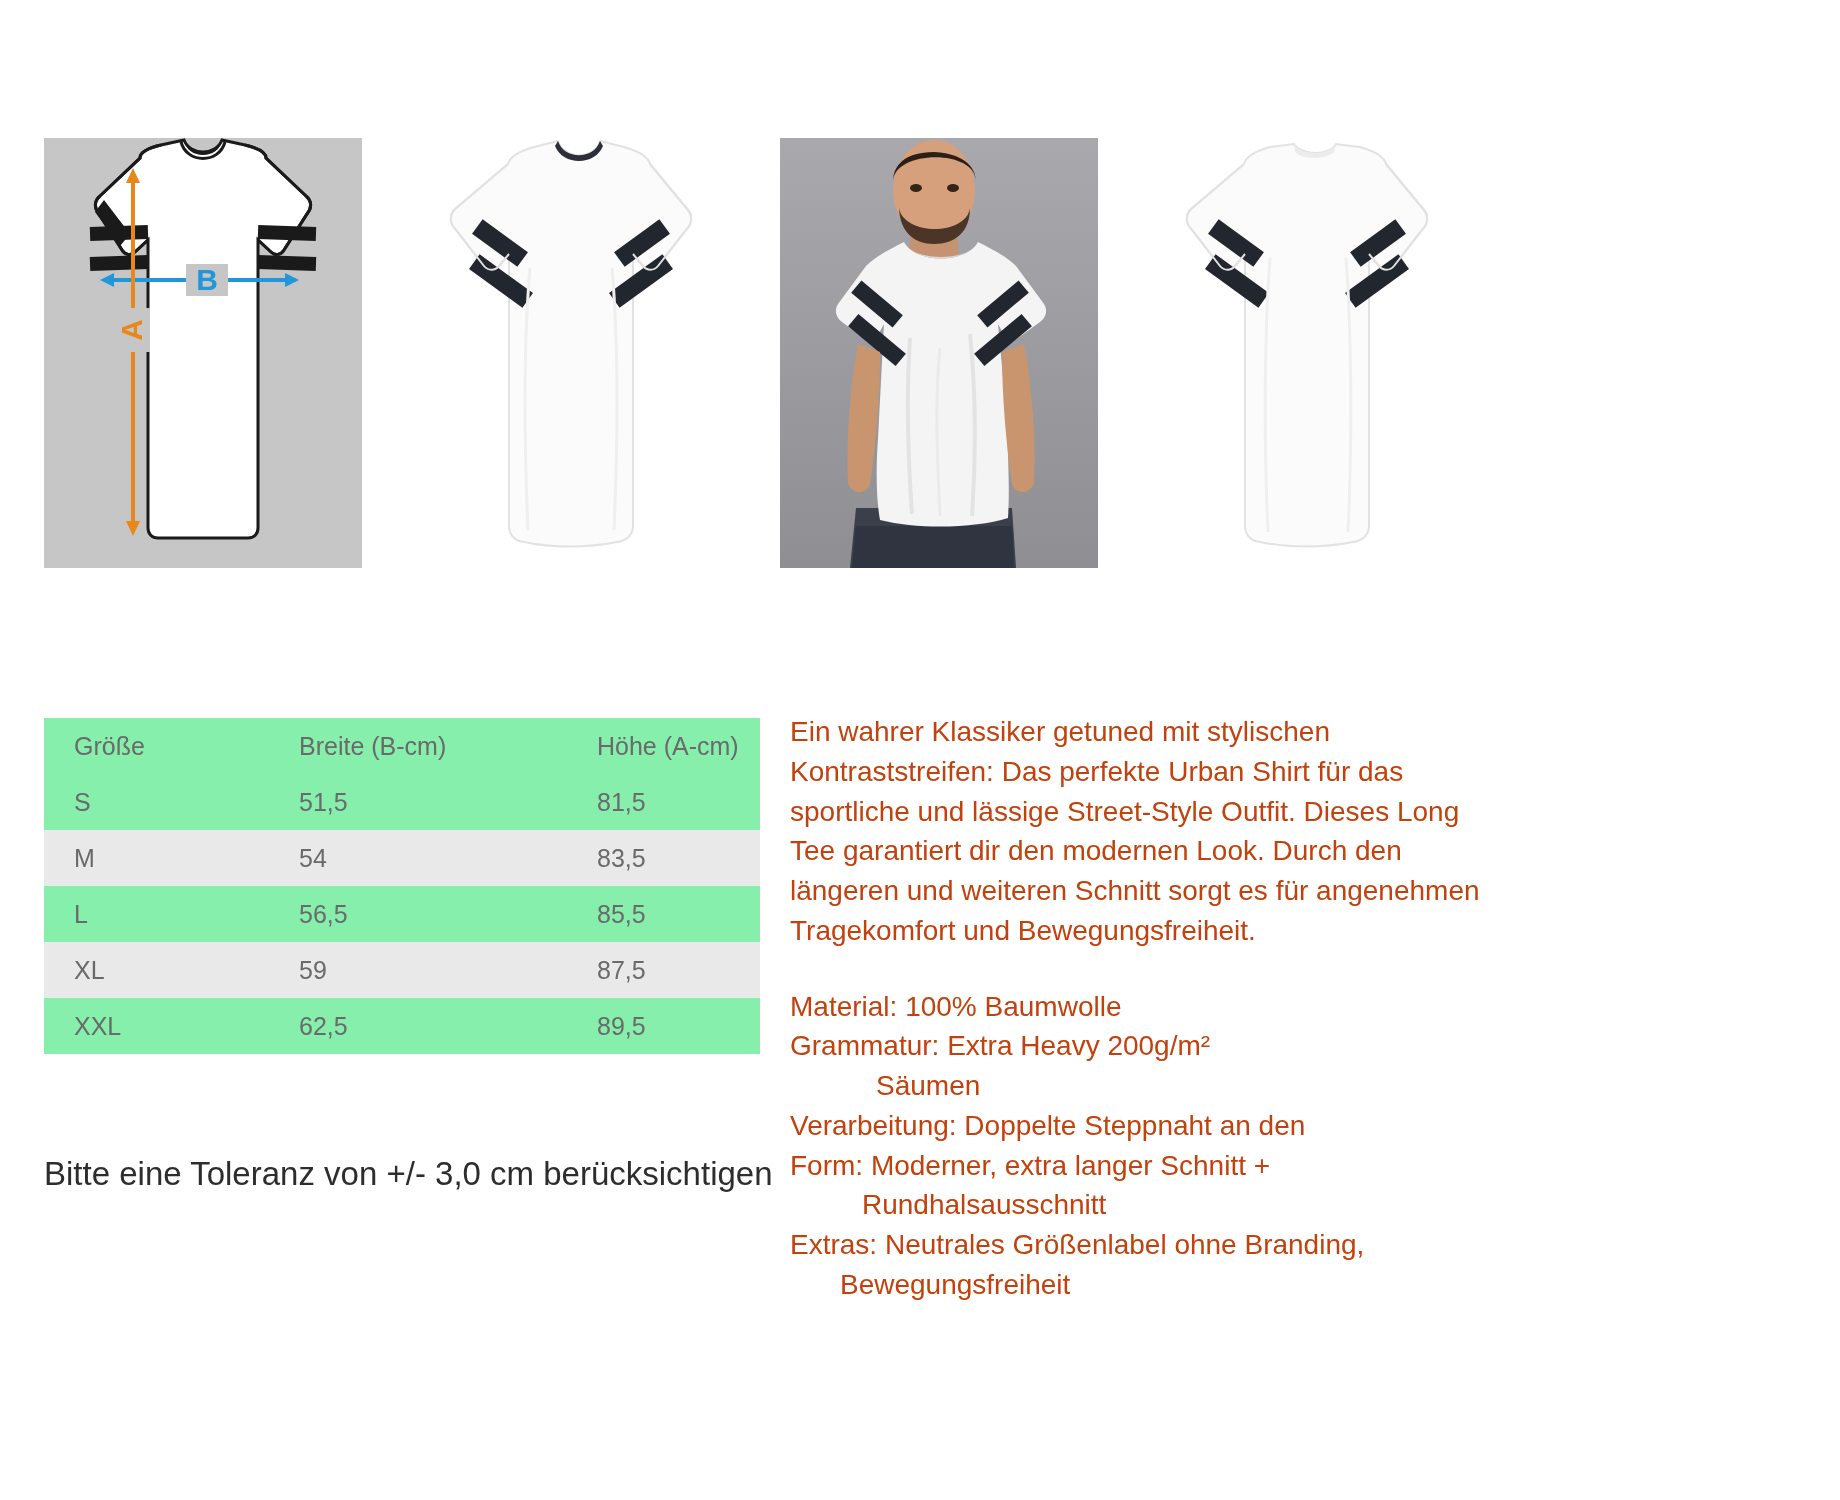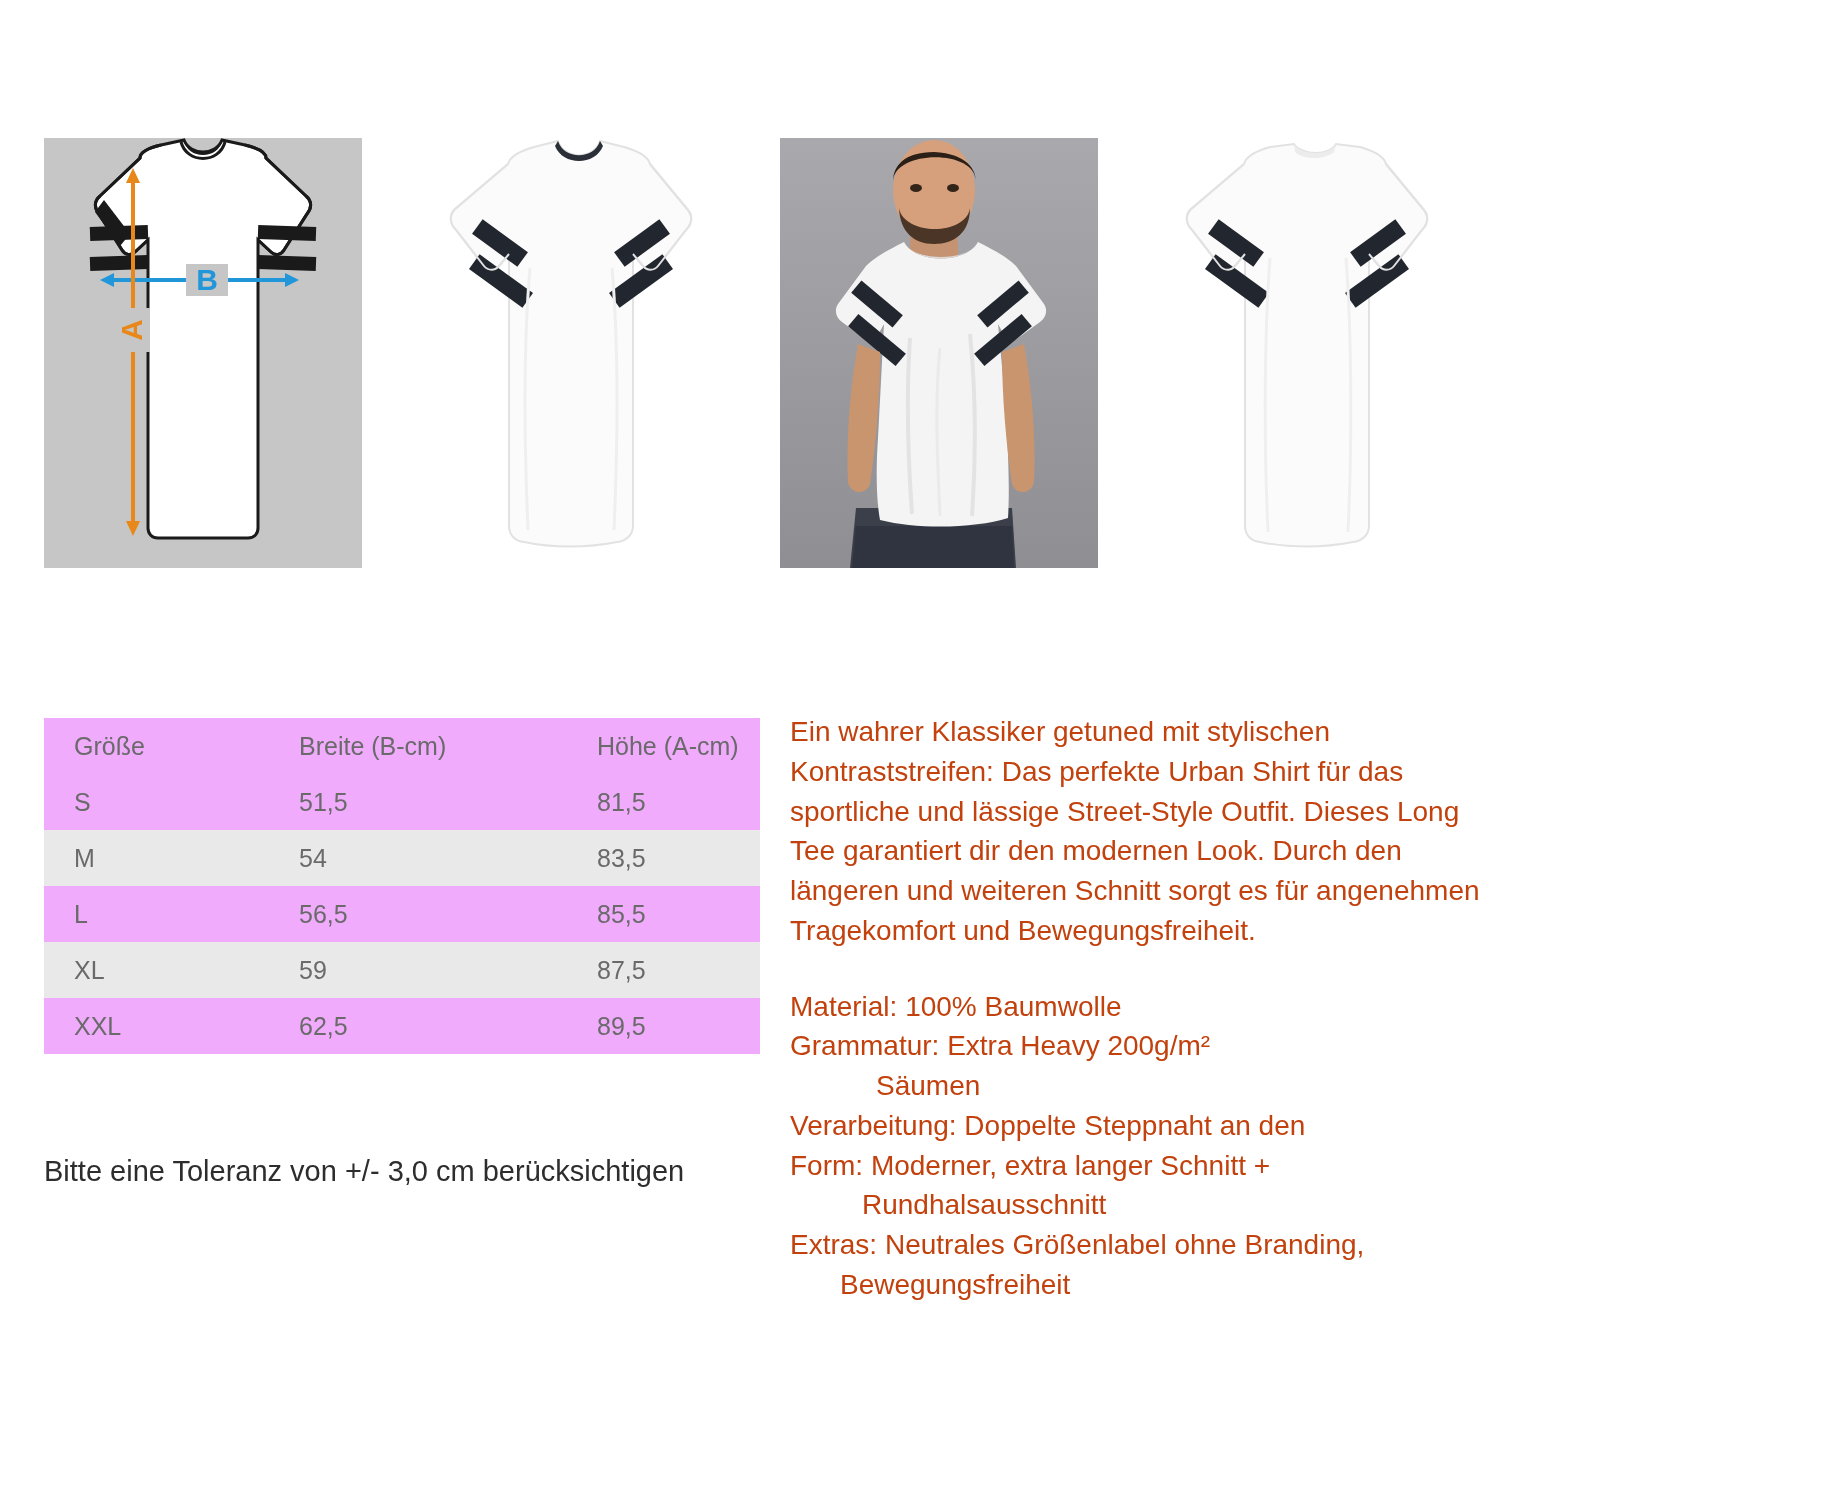--- a/index.html
+++ b/index.html
@@ -61,28 +61,28 @@
   }
   .size-table th,
   .size-table td {
     text-align: left;
     font-weight: normal;
     padding: 10px 0 10px 30px;
     height: 36px;
   }
   .size-table th:nth-child(1), .size-table td:nth-child(1) { width: 195px; }
   .size-table th:nth-child(2), .size-table td:nth-child(2) { width: 268px; }
-  .size-table tr.odd  { background: #f0abfc; }
+  .size-table tr.odd  { background: #86efac; }
   .size-table tr.even { background: #e9e9e9; }
 
   .tolerance {
     position: absolute;
     left: 44px;
     top: 1155px;
-    font-size: 29px;
+    font-size: 33px;
     color: #2d2d2d;
   }
 
   
   .desc {
     position: absolute;
     left: 790px;
     top: 712px;
     width: 700px;
     font-size: 28px;

